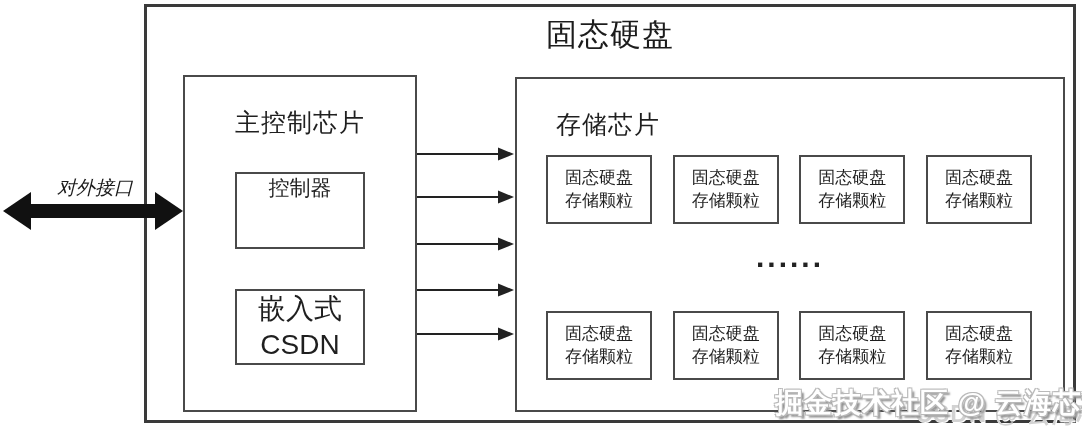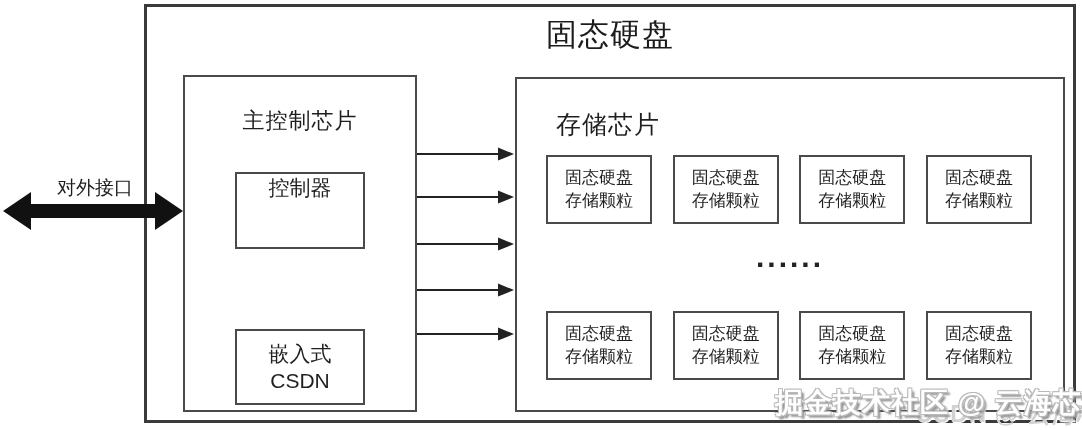--- a/index.html
+++ b/index.html
@@ -36,43 +36,42 @@
     left: 183px; top: 75px;
     width: 234px; height: 337px;
     border: 2px solid #4a4a4a;
     box-sizing: border-box;
     background: #fff;
   }
   .main-chip-label {
     left: 183px; top: 106px;
     width: 234px;
     text-align: center;
-    font-size: 22px;
+    font-size: 25px;
     letter-spacing: 1px;
   }
   .controller-box {
     left: 235px; top: 172px;
     width: 130px; height: 77px;
     border: 2px solid #4a4a4a;
     box-sizing: border-box;
     display: flex; align-items: flex-start; justify-content: center;
     font-size: 21px;
     background: #fff;
   }
   .dram-box {
     left: 235px; top: 289px;
     width: 130px; height: 76px;
     border: 2px solid #4a4a4a;
     box-sizing: border-box;
     display: flex; flex-direction: column; align-items: center; justify-content: center;
-    font-size: 21px;
+    font-size: 28px;
     line-height: 1.3;
     background: #fff;
     text-align: center;
-    margin-top: 40px;
   }
 
   
   .storage-box {
     left: 515px; top: 77px;
     width: 550px; height: 335px;
     border: 2px solid #4a4a4a;
     box-sizing: border-box;
     background: #fff;
   }
@@ -113,20 +112,21 @@
     color: #222;
   }
 
   
   .ext-if-label {
     left: 50px; top: 175px;
     width: 90px;
     text-align: center;
     font-size: 19px;
     color: #1c1c1c;
+    font-style: italic;
   }
 
   svg.arrow-layer {
     left: 0; top: 0;
     width: 1082px; height: 430px;
     pointer-events: none;
   }
 
   
   .wm-juejin {

